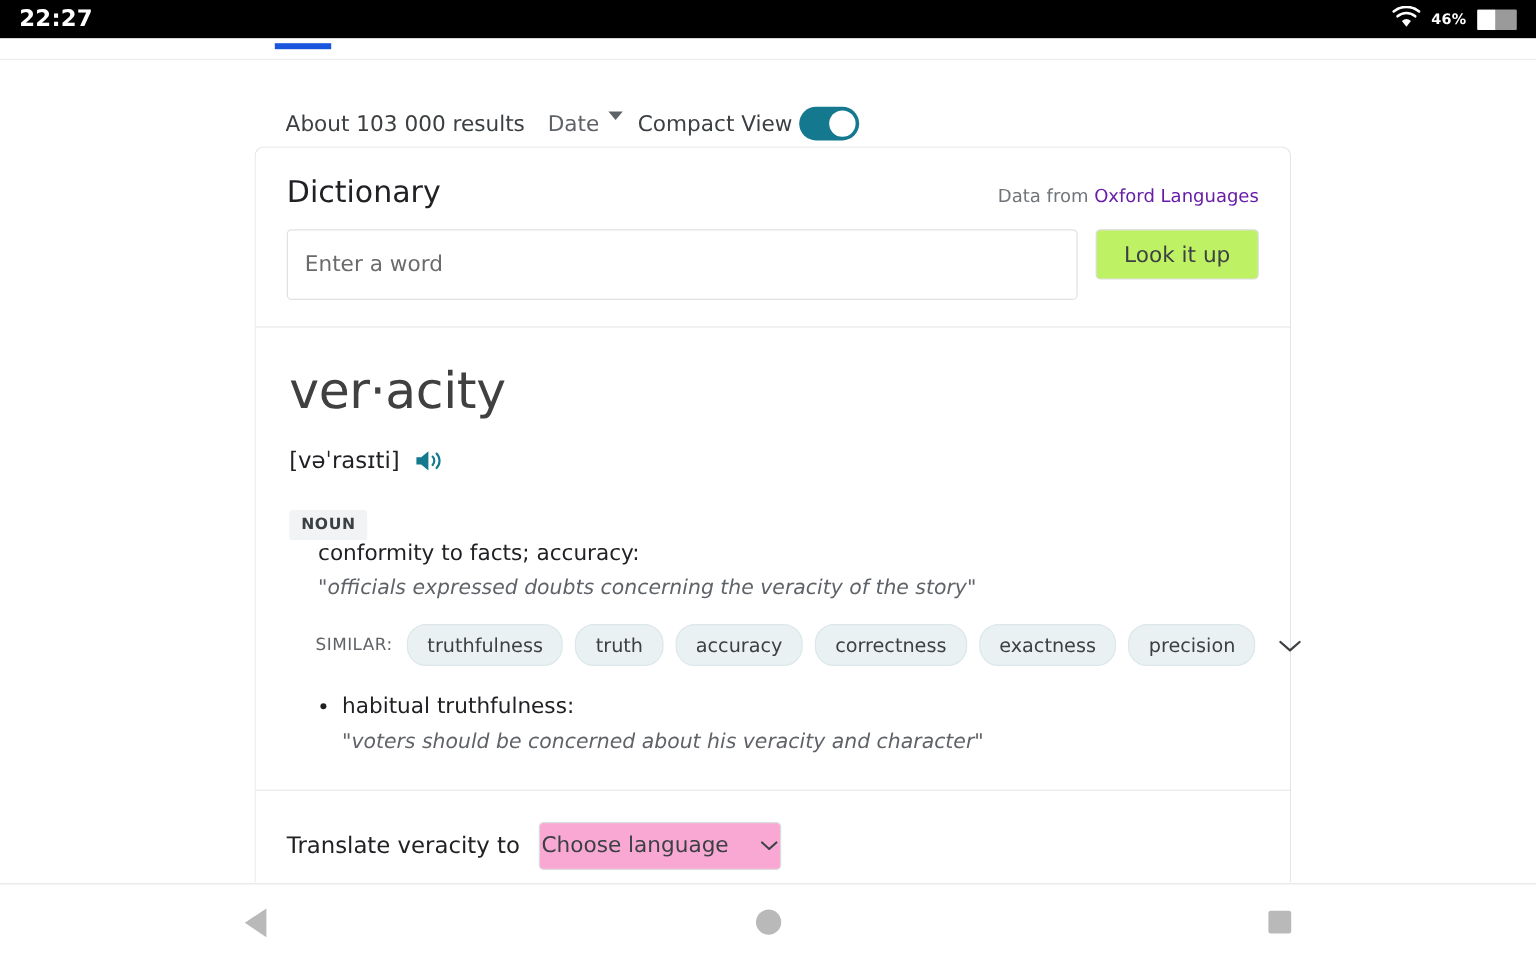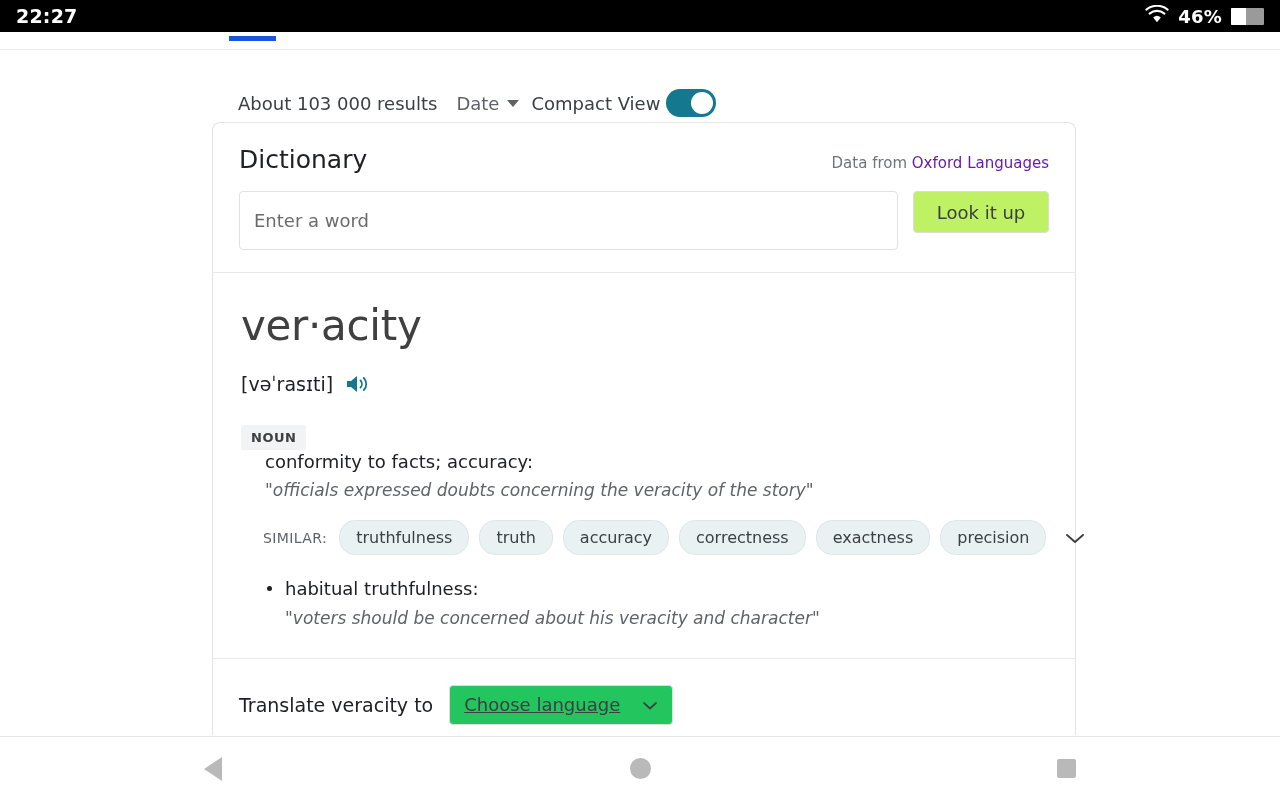--- a/index.html
+++ b/index.html
@@ -20,21 +20,21 @@
     justify-content: space-between;
     padding: 0 16px;
   }
   .status-clock {
     color: #ffffff; font-size: 19px; font-weight: bold;
     letter-spacing: 0.2px;
   }
   .status-right { display: flex; align-items: center; gap: 9px; }
   .wifi-icon { display: block; }
   .battery-pct {
-    color: #ffffff; font-size: 18px; font-weight: bold;
+    color: #ffffff; font-size: 12px; font-weight: bold;
     letter-spacing: 0.2px;
   }
   .battery-icon {
     width: 33px; height: 17px;
     display: flex; align-items: stretch;
   }
   .battery-body {
     flex: 1; display: flex; align-items: stretch;
     background: #9a9a9a; border-radius: 1px; overflow: hidden;
   }
@@ -64,21 +64,21 @@
   
   .results-toolbar {
     position: absolute; top: 38px; left: 238px;
     display: flex; align-items: center;
   }
   .results-count {
     font-size: 18px; color: #3c4043;
     font-family: "DejaVu Sans", sans-serif;
   }
   .date-filter {
-    display: flex; align-items: center; gap: 8px;
+    display: flex; align-items: flex-start; gap: 8px;
     margin-left: 19px; cursor: pointer;
   }
   .date-filter-label { font-size: 18px; color: #5f6368; }
   .caret-down {
     width: 0; height: 0;
     border-left: 6px solid transparent;
     border-right: 6px solid transparent;
     border-top: 7px solid #5f6368;
   }
   .compact-view {
@@ -212,27 +212,26 @@
   }
 
   
   .translate-row {
     display: flex; align-items: center; gap: 16px;
     padding: 26px 26px 28px 26px;
   }
   .translate-label { font-size: 19px; color: #202124; }
   .lang-select {
     height: 40px; min-width: 202px;
-    background: #22c55e; border: 1px solid #dcdcdc;
-    border-radius: 4px; padding: 0 14px;
+    background: #f9a8d4; border: 1px solid #dcdcdc;
+    border-radius: 4px; padding: 0 1px;
     font-size: 18px; color: #3c4043;
     display: flex; align-items: center;
     justify-content: space-between; gap: 22px;
     cursor: pointer;
-    text-decoration: underline;
   }
   .chevron-sm { display: block; }
 
   
   .nav-bar {
     position: absolute; bottom: 0; left: 0;
     width: 1280px; height: 64px;
     background: #ffffff;
     border-top: 1px solid #e6e6e6;
     display: flex; align-items: center;

